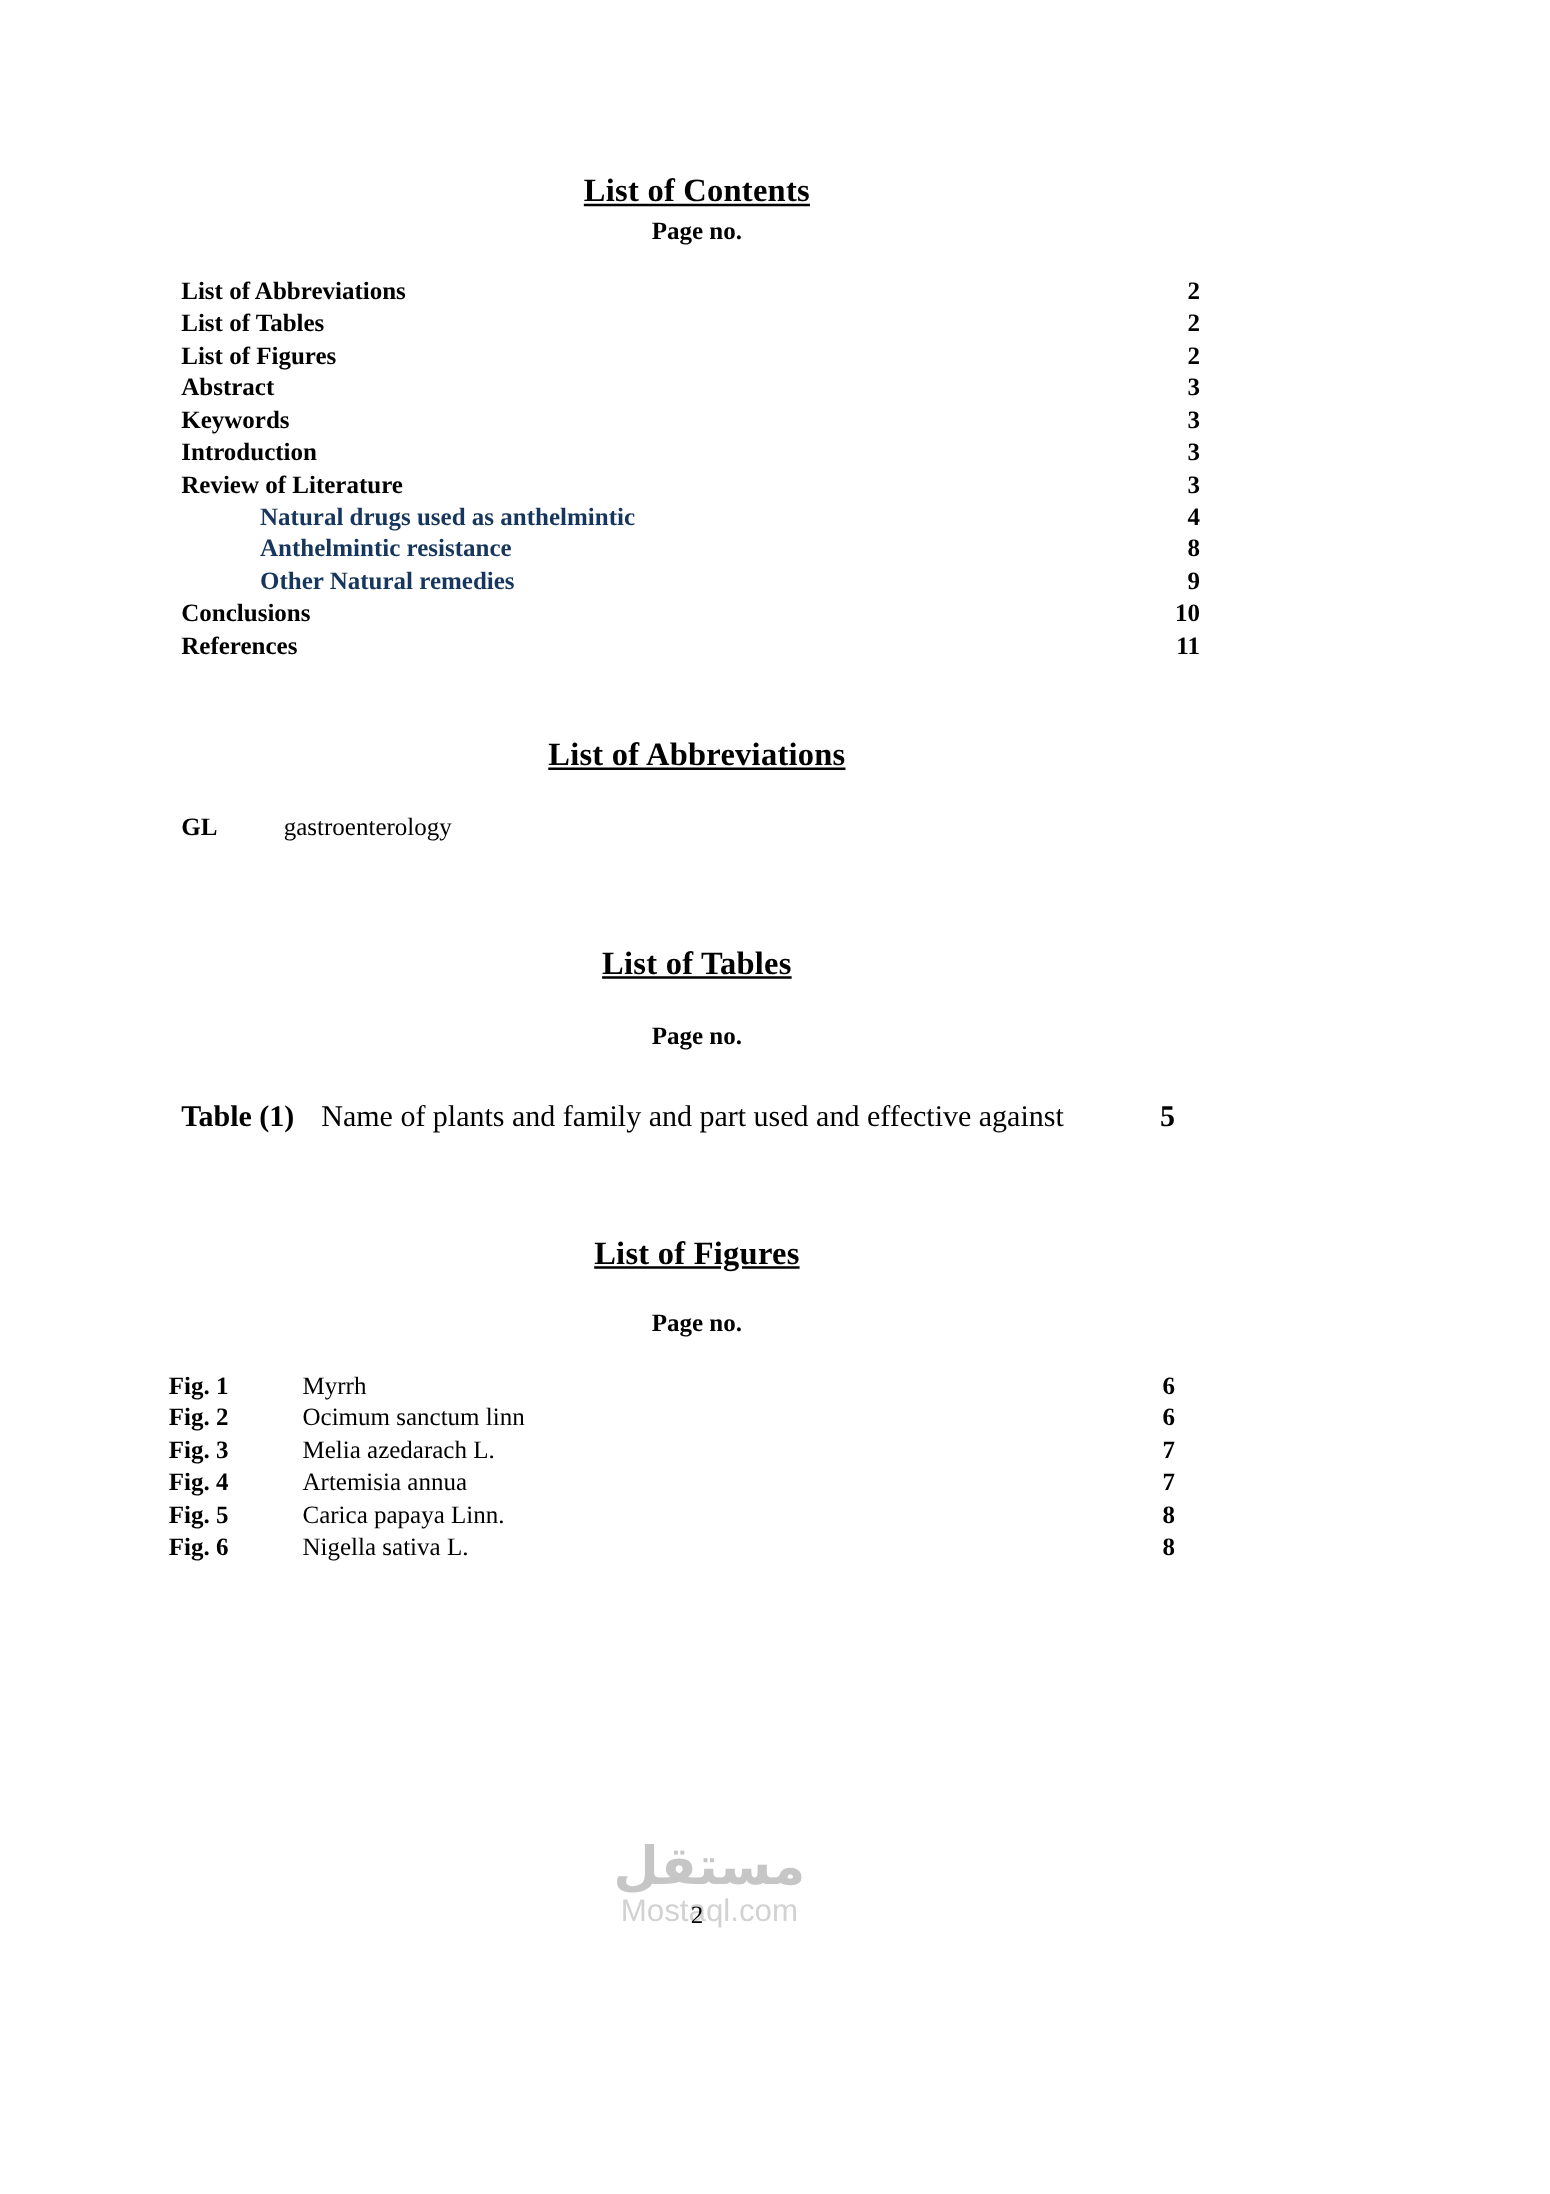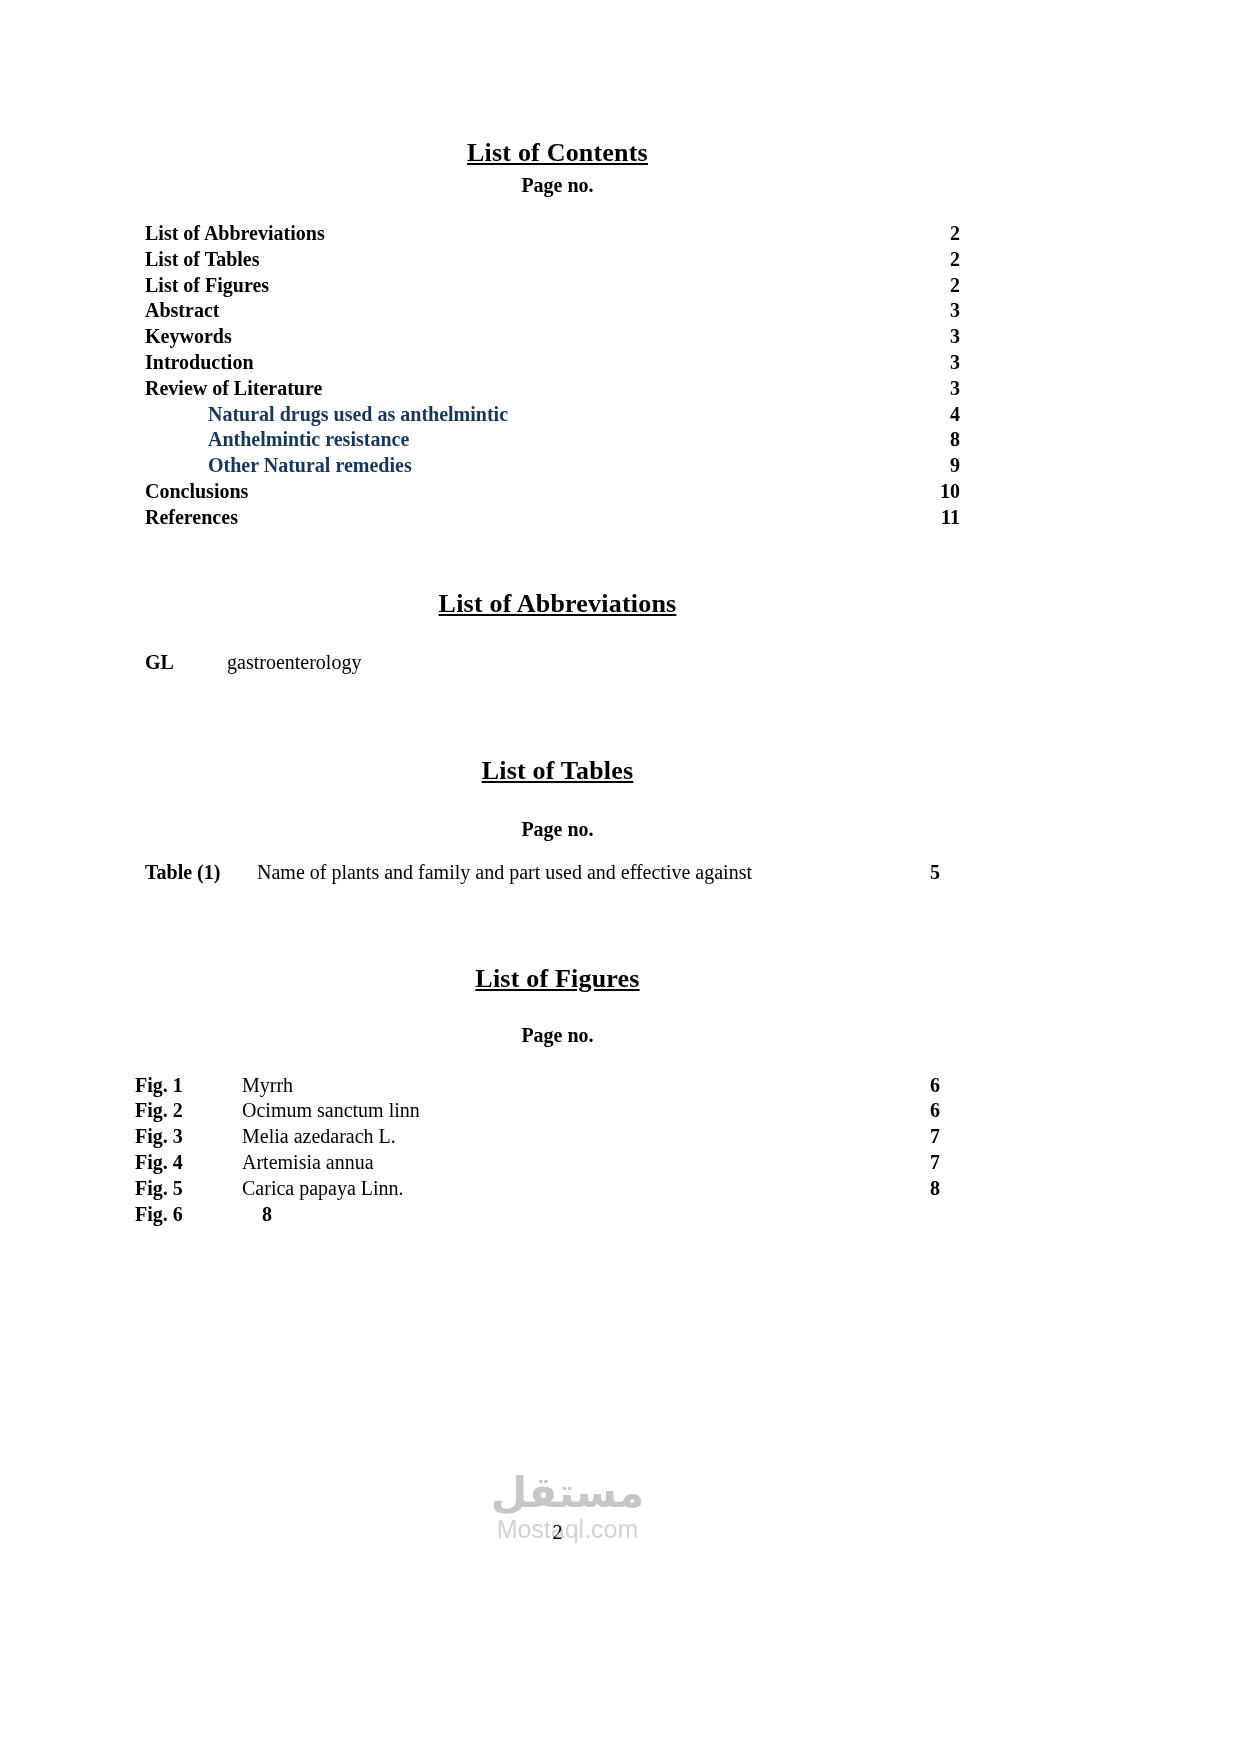--- a/index.html
+++ b/index.html
@@ -60,24 +60,24 @@
     margin-top: 32px;
     font-size: 20px;
     display: flex;
   }
   .abbr-key { font-weight: bold; width: 82px; }
   .abbr-meaning { font-weight: normal; }
   
   .tables-heading { margin-top: 82px; }
   .tables-pageno { margin-top: 32px; }
   .table-row {
-    margin-top: 20px;
+    margin-top: 40px;
     display: flex;
     align-items: baseline;
-    font-size: 20px;
+    font-size: 24px;
   }
   .table-label { font-weight: bold; width: 112px; flex: none; }
   .table-desc { font-weight: normal; flex: 1; }
   .table-page { font-weight: bold; width: 60px; text-align: right; padding-right: 30px; flex: none; }
   
   .figures-heading { margin-top: 80px; }
   .figures-pageno { margin-top: 30px; }
   .figures { margin-top: 26px; margin-left: -10px; }
   .fig-row {
     display: flex;
@@ -220,20 +220,21 @@
         <span class="fig-desc">Artemisia annua</span>
         <span class="fig-page">7</span>
       </div>
       <div class="fig-row">
         <span class="fig-label">Fig. 5</span>
         <span class="fig-desc">Carica papaya Linn.</span>
         <span class="fig-page">8</span>
       </div>
       <div class="fig-row">
         <span class="fig-label">Fig. 6</span>
+        <span class="fig-desc">Nigella sativa L.</span>
         <span class="fig-page">8</span>
       </div>
     </div>
 
   </div>
 
   <div class="watermark">
     <div class="watermark-ar">مستقل</div>
     <div class="watermark-en">Mostaql.com</div>
   </div>

